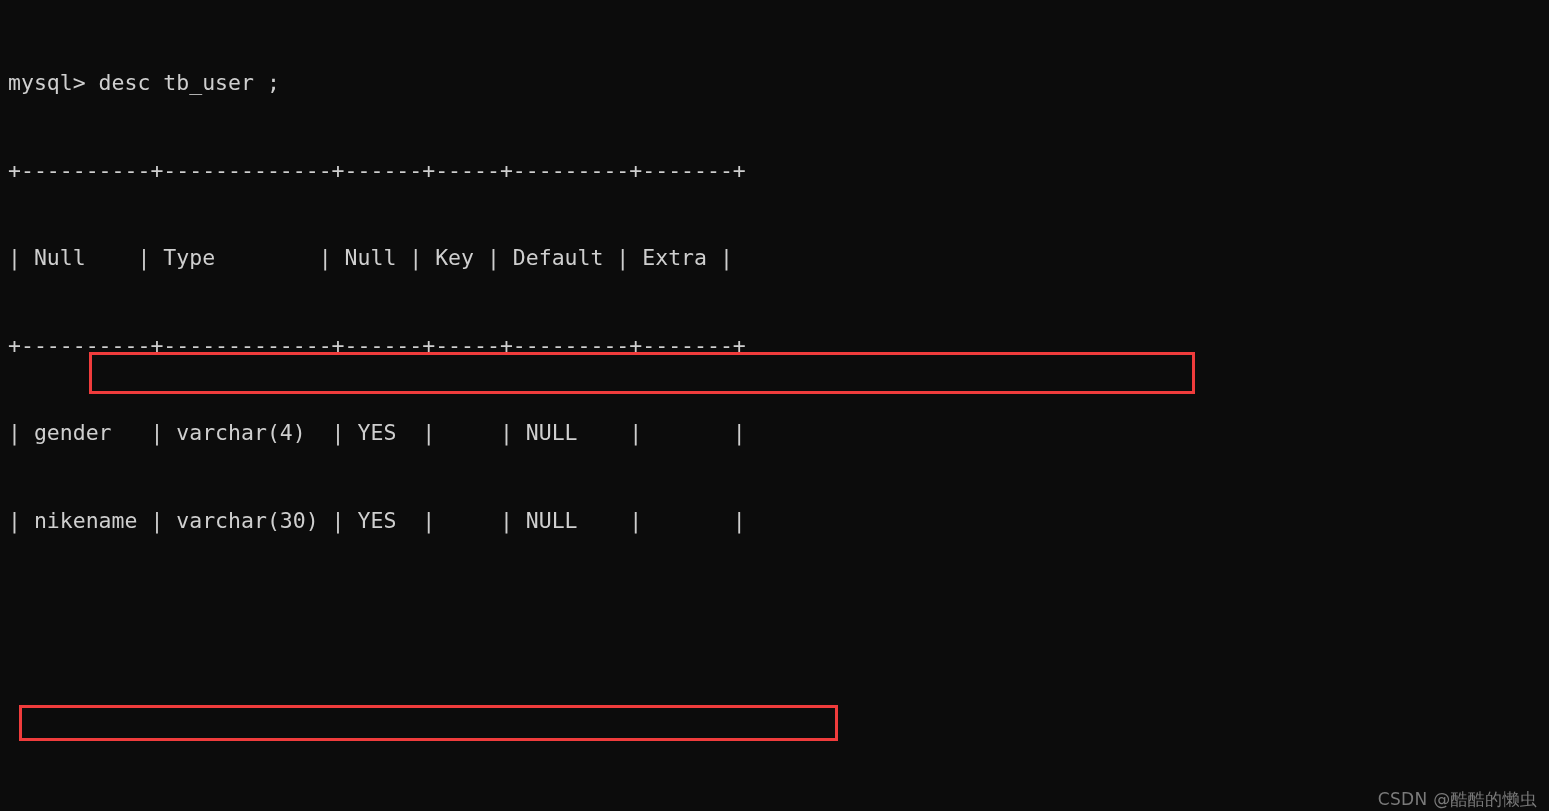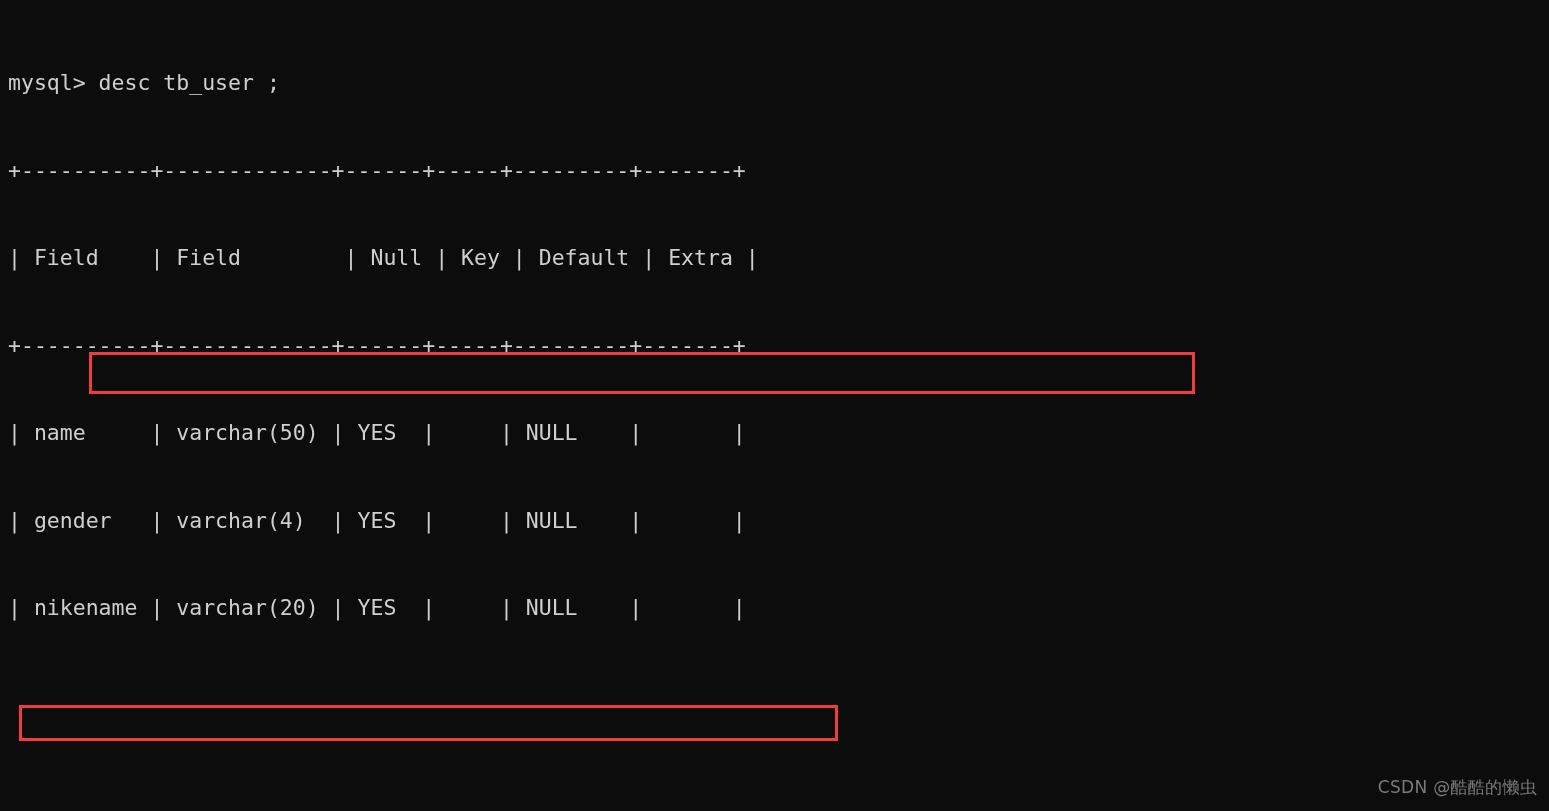--- a/index.html
+++ b/index.html
@@ -60,41 +60,40 @@
   #hl-username {
     left: 19px;
     top: 705px;
     width: 819px;
     height: 36px;
   }
 
   .watermark {
     position: absolute;
     right: 12px;
-    bottom: 12px;
+    bottom: 0;
     font-family: "DejaVu Sans", "Liberation Sans", sans-serif;
     font-size: 17px;
     color: #7a7a7a;
     white-space: pre;
     letter-spacing: 0.3px;
   }
 </style>
 </head>
 <body>
 
 <div id="terminal">
 
   <div class="console">
     <div class="line">mysql&gt; desc tb_user ;</div>
     <div class="line">+----------+-------------+------+-----+---------+-------+</div>
-    <div class="line">| Field    | Field        | Null | Key | Default | Extra |</div>
+    <div class="line">| Null    | Type        | Null | Key | Default | Extra |</div>
     <div class="line">+----------+-------------+------+-----+---------+-------+</div>
-    <div class="line">| name     | varchar(50) | YES  |     | NULL    |       |</div>
     <div class="line">| gender   | varchar(4)  | YES  |     | NULL    |       |</div>
-    <div class="line">| nikename | varchar(20) | YES  |     | NULL    |       |</div>
+    <div class="line">| nikename | varchar(30) | YES  |     | NULL    |       |</div>
     
     
     
     
     
     
     
     
     
     

